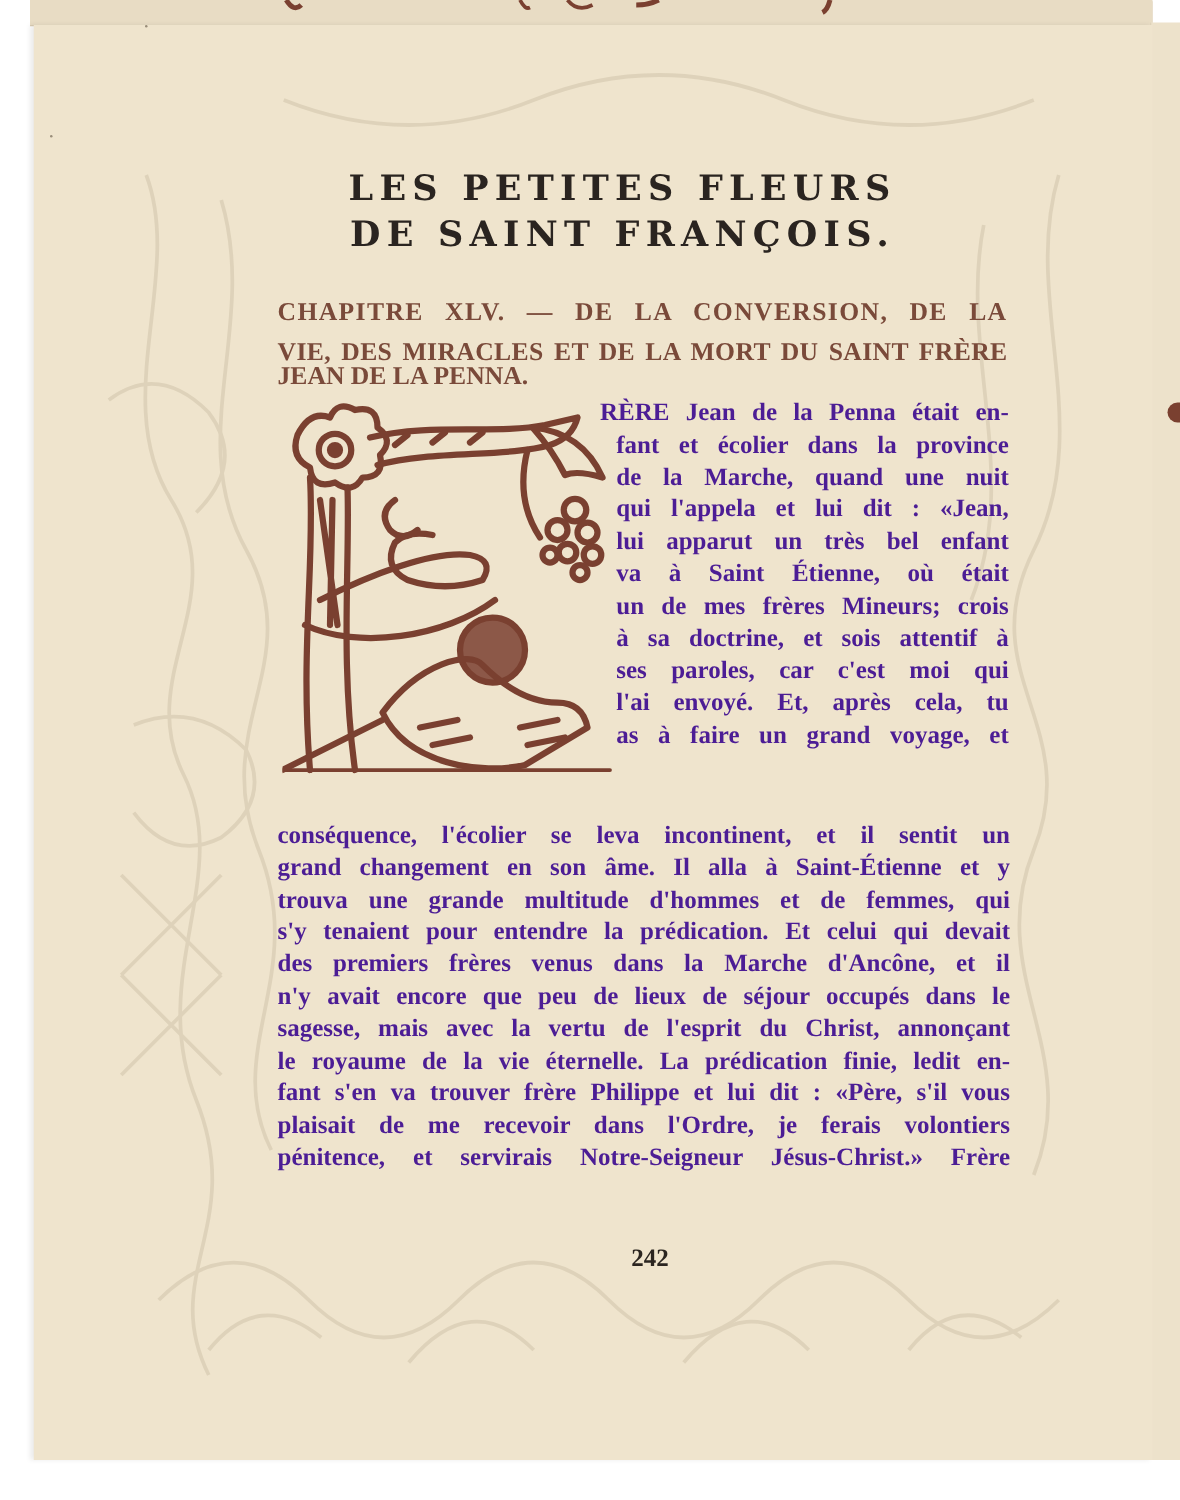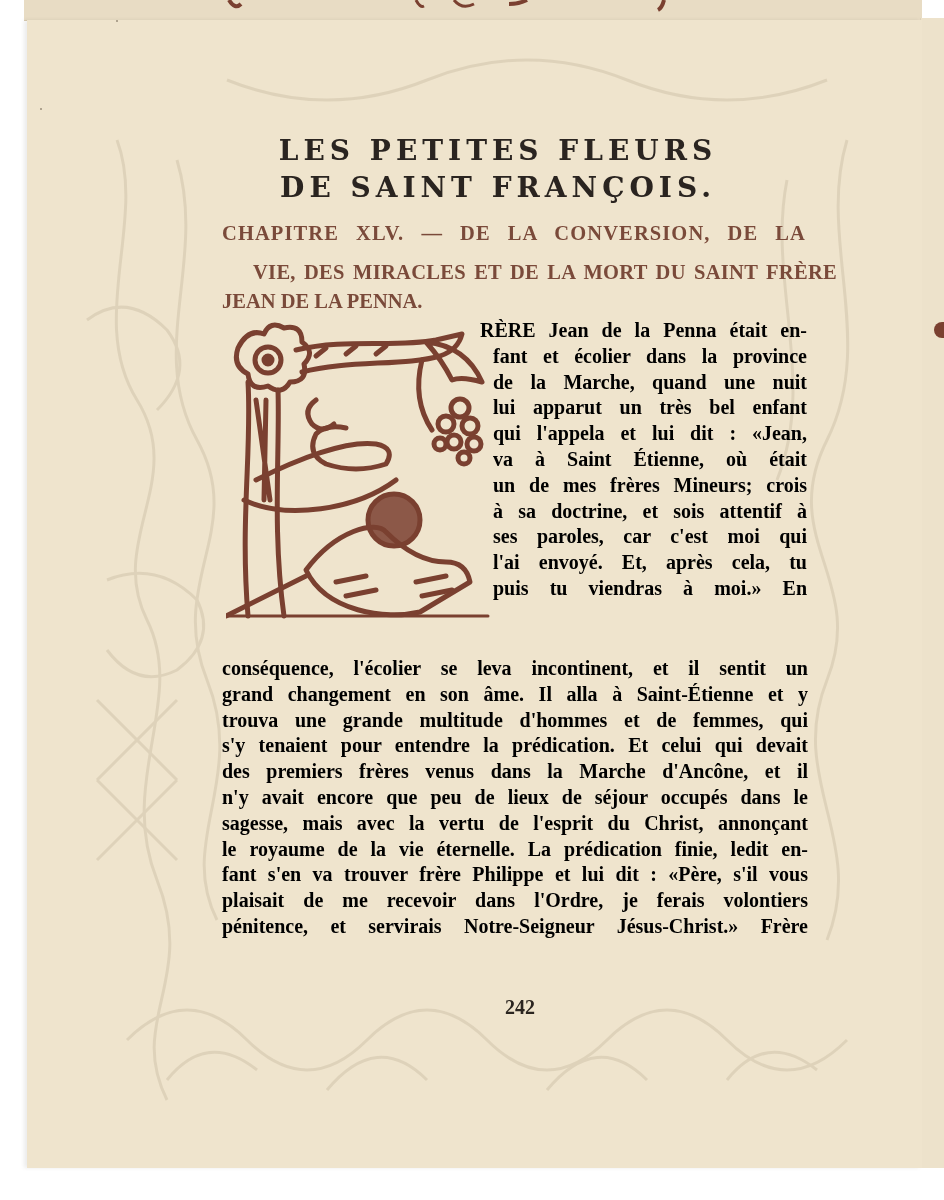--- a/index.html
+++ b/index.html
@@ -39,32 +39,32 @@
       font-size: 28px; line-height: 36px;
     }
     .title.l1 { top: 133px; left: 26px; }
     .title.l2 { top: 170px; left: 26px; }
 
     .chapter {
       position: absolute; left: 222px; width: 584px;
       color: #7a4a3a; font-family: "Liberation Serif", serif; font-weight: bold;
       font-size: 20.5px; line-height: 26px; text-align: left;
     }
-    .chapter.c1 { top: 220px; letter-spacing: 1.1px; text-align: justify; text-align-last: justify; }
-    .chapter.c2 { top: 259px; letter-spacing: 0.3px; text-align: justify; text-align-last: justify; margin-left: 31px; }
+    .chapter.c1 { top: 237px; letter-spacing: 1.1px; text-align: justify; text-align-last: justify; }
+    .chapter.c2 { top: 269px; letter-spacing: 0.3px; text-align: justify; text-align-last: justify; }
     .chapter.c3 { top: 288px; }
 
     .initial {
       position: absolute; left: 226px; top: 320px; width: 266px; height: 302px;
     }
 
     .body-text {
       position: absolute; left: 222px; width: 586px;
       font-family: "Liberation Serif", serif; font-weight: bold;
-      color: #000000; font-size: 20px; line-height: 25.8px;
+      color: #4c1d95; font-size: 20px; line-height: 25.8px;
     }
     .line { display: block; white-space: nowrap; text-align: justify; text-align-last: justify; height: 25.8px; }
     .drop-lines { left: 493px; width: 314px; top: 318px; }
     .drop-lines .line:first-child { margin-left: -13px; }
     .full-lines { top: 656px; }
 
     .page-number {
       position: absolute; left: 0; top: 996px; width: 100%; text-align: center;
       font-family: "Liberation Serif", serif; font-weight: bold; font-size: 20px; color: #2b2520;
       left: 48px;
@@ -144,28 +144,28 @@
     <path d="M110 262 l30 -6 M120 276 l30 -6 M190 262 l30 -6 M196 276 l30 -6"></path>
     <path d="M0 296 L262 296" stroke-width="3"></path>
     <path d="M0 296 q40 -20 80 -40"></path>
   </g>
 </svg>
 
 <div class="body-text drop-lines">
   <span class="line">RÈRE Jean de la Penna était en-</span>
   <span class="line">fant et écolier dans la province</span>
   <span class="line">de la Marche, quand une nuit</span>
+  <span class="line">qui l'appela et lui dit : «Jean,</span>
   <span class="line">lui apparut un très bel enfant</span>
-  <span class="line">qui l'appela et lui dit : «Jean,</span>
   <span class="line">va à Saint Étienne, où était</span>
   <span class="line">un de mes frères Mineurs; crois</span>
   <span class="line">à sa doctrine, et sois attentif à</span>
   <span class="line">ses paroles, car c'est moi qui</span>
   <span class="line">l'ai envoyé. Et, après cela, tu</span>
-  <span class="line">puis tu viendras à moi.» En</span>
+  <span class="line">as à faire un grand voyage, et</span>
 </div>
 
 <div class="body-text full-lines">
   <span class="line">conséquence, l'écolier se leva incontinent, et il sentit un</span>
   <span class="line">grand changement en son âme. Il alla à Saint-Étienne et y</span>
   <span class="line">trouva une grande multitude d'hommes et de femmes, qui</span>
   <span class="line">s'y tenaient pour entendre la prédication. Et celui qui devait</span>
   <span class="line">des premiers frères venus dans la Marche d'Ancône, et il</span>
   <span class="line">n'y avait encore que peu de lieux de séjour occupés dans le</span>
   <span class="line">sagesse, mais avec la vertu de l'esprit du Christ, annonçant</span>

